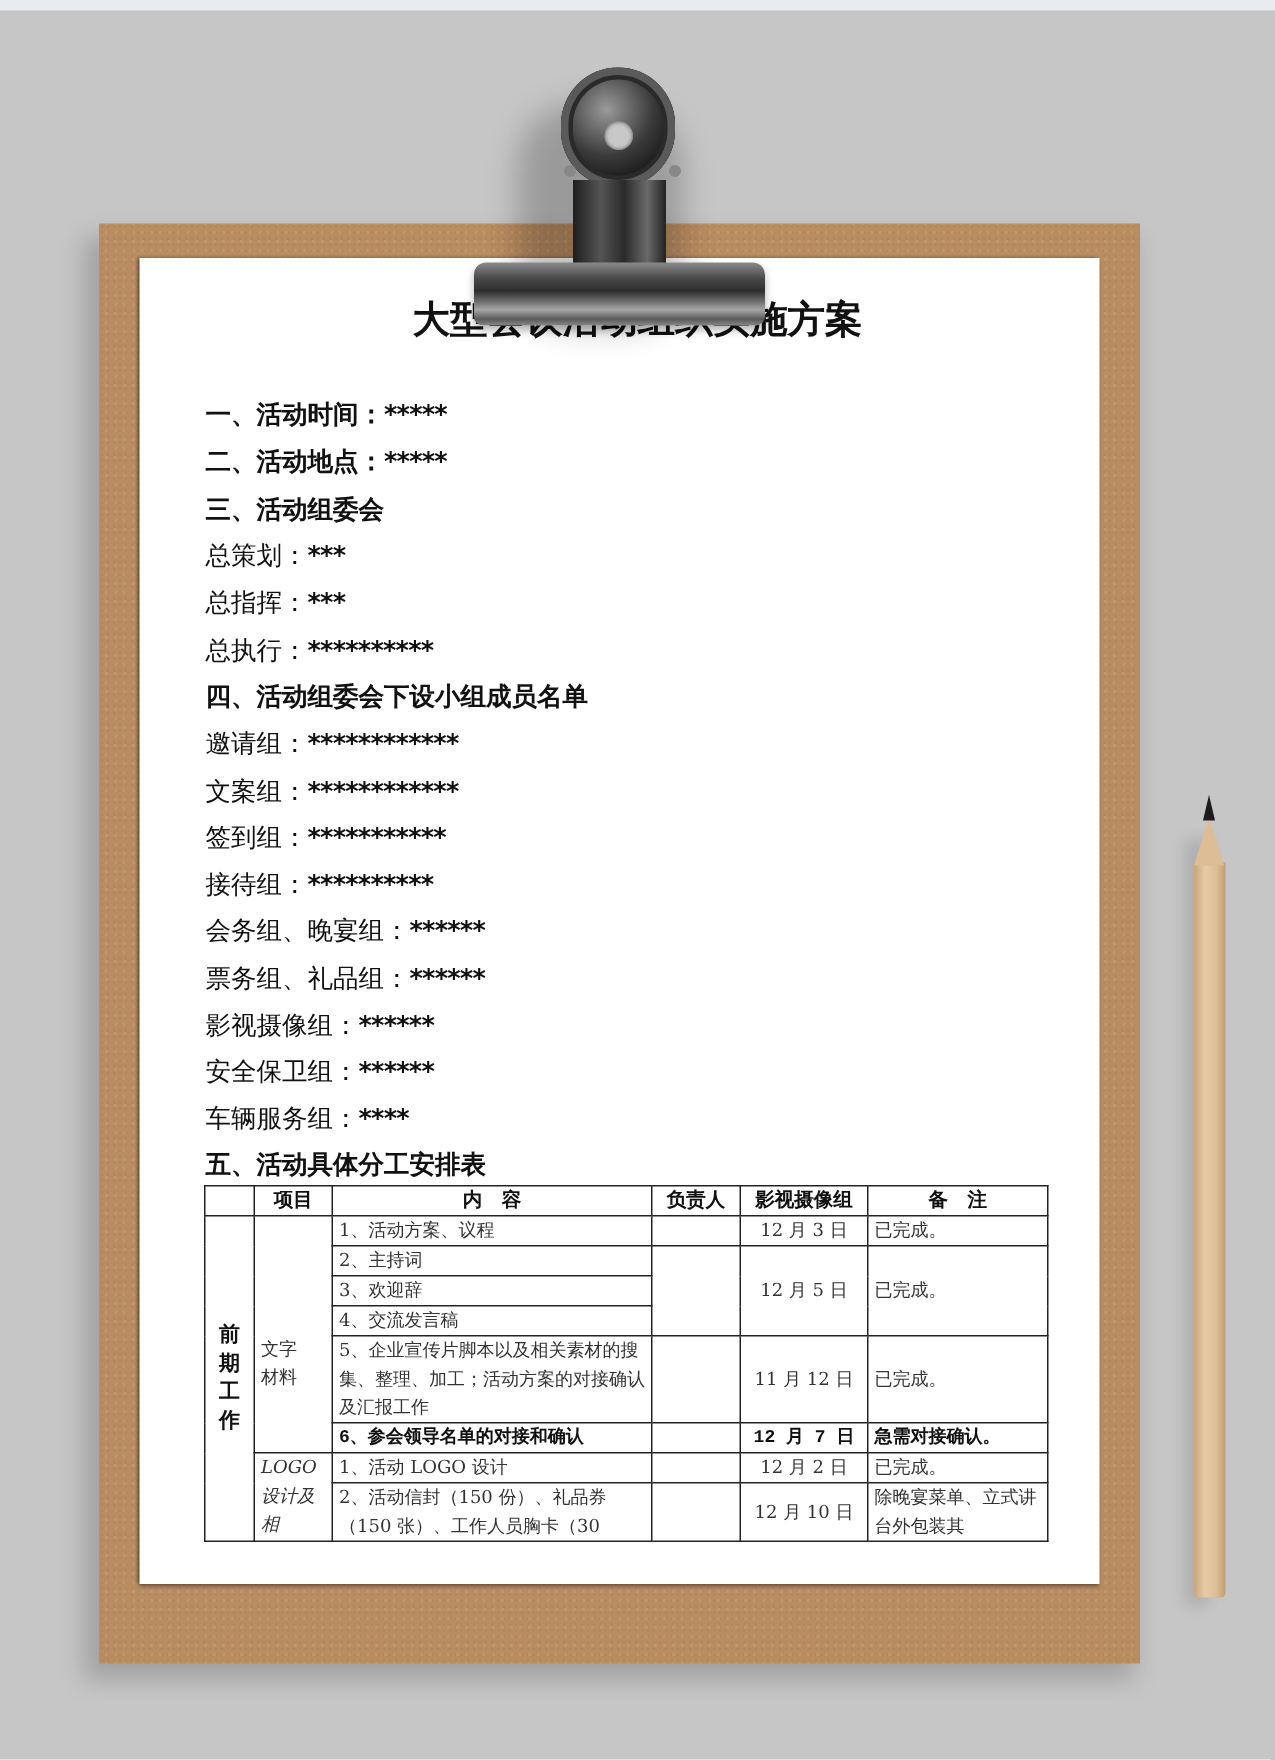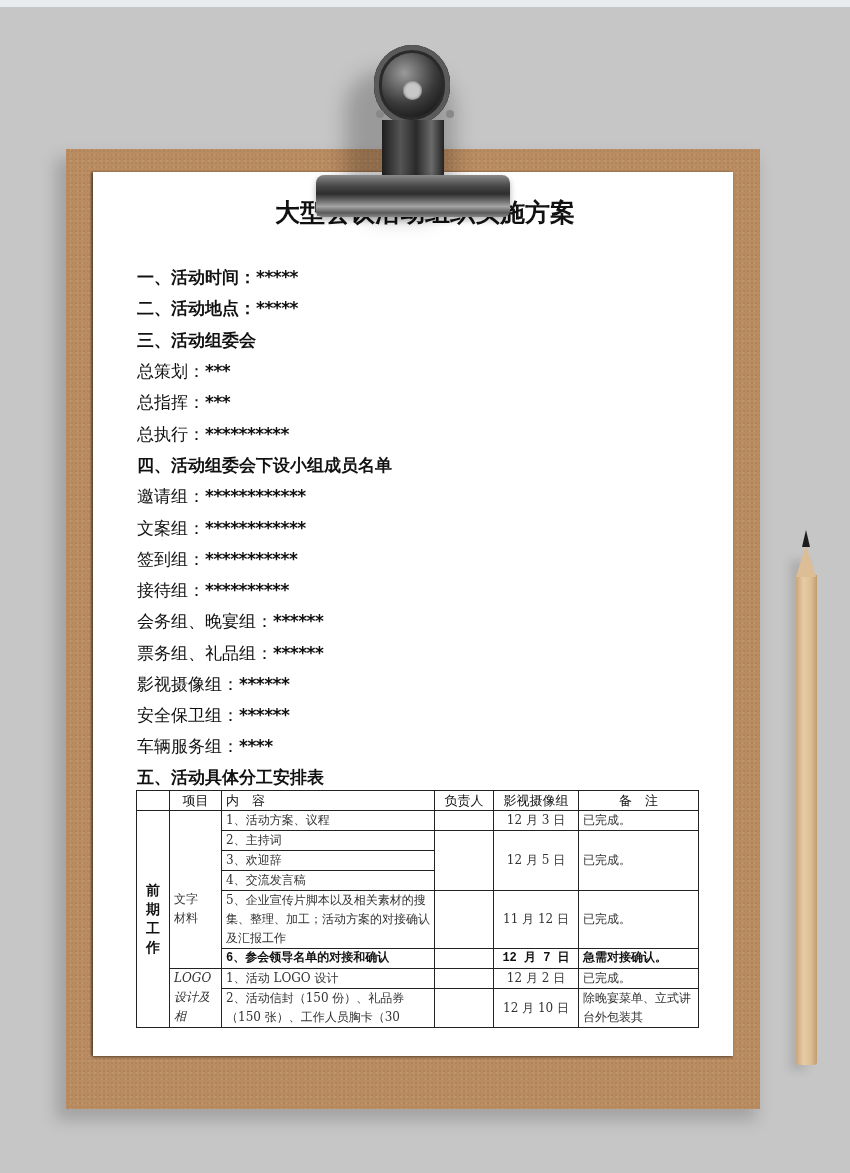--- a/index.html
+++ b/index.html
@@ -40,21 +40,21 @@
   table.plan {
     position:absolute; left:136px; top:790px; width:562px;
     border-collapse:collapse; table-layout:fixed;
     font-family:"DejaVu Serif", "Liberation Serif", serif;
     font-size:12px; color:#333;
   }
   table.plan td, table.plan th {
     border:1px solid #222; padding:0 4px; line-height:19px; vertical-align:middle;
   }
   table.plan th {
-    font-family:"DejaVu Sans", "Liberation Sans", sans-serif; font-weight:normal; color:#111; font-size:13px;
+    font-family:"DejaVu Sans", "Liberation Sans", sans-serif; font-weight:bold; color:#111; font-size:13px;
     height:18px;
   }
   .c-center { text-align:center; }
   .vert { text-align:center; font-family:"DejaVu Sans","Liberation Sans",sans-serif; font-weight:bold; color:#111; font-size:14px; line-height:20px; }
   .item-cell { text-align:left; vertical-align:top !important; }
   .b-row td { font-weight:bold; color:#111; font-family:Liberation Mono, monospace; }
 
   
   .clip-shadow { position:absolute; left:345px; top:70px; width:110px; height:150px; background:rgba(0,0,0,0.22); filter:blur(10px); border-radius:40px; }
   .clip-ring {
@@ -127,21 +127,21 @@
       <col style="width:52px">
       <col style="width:213px">
       <col style="width:59px">
       <col style="width:85px">
       <col style="width:120px">
   </colgroup>
   <tbody>
       <tr>
     <th></th>
     <th>项目</th>
-    <th style="text-align:left">内　容</th>
+    <th style="text-align:center">内　容</th>
     <th>负责人</th>
     <th>影视摄像组</th>
     <th>备　注</th>
   </tr>
   <tr>
     <td rowspan="8" class="vert" style="white-space:pre-line">前
 期
 工
 作</td>
     <td rowspan="6" class="item-cell" style="padding-top:38px;vertical-align:middle !important;"><span style="display:inline-block;width:30px;line-height:19px;">文字材料</span></td>

